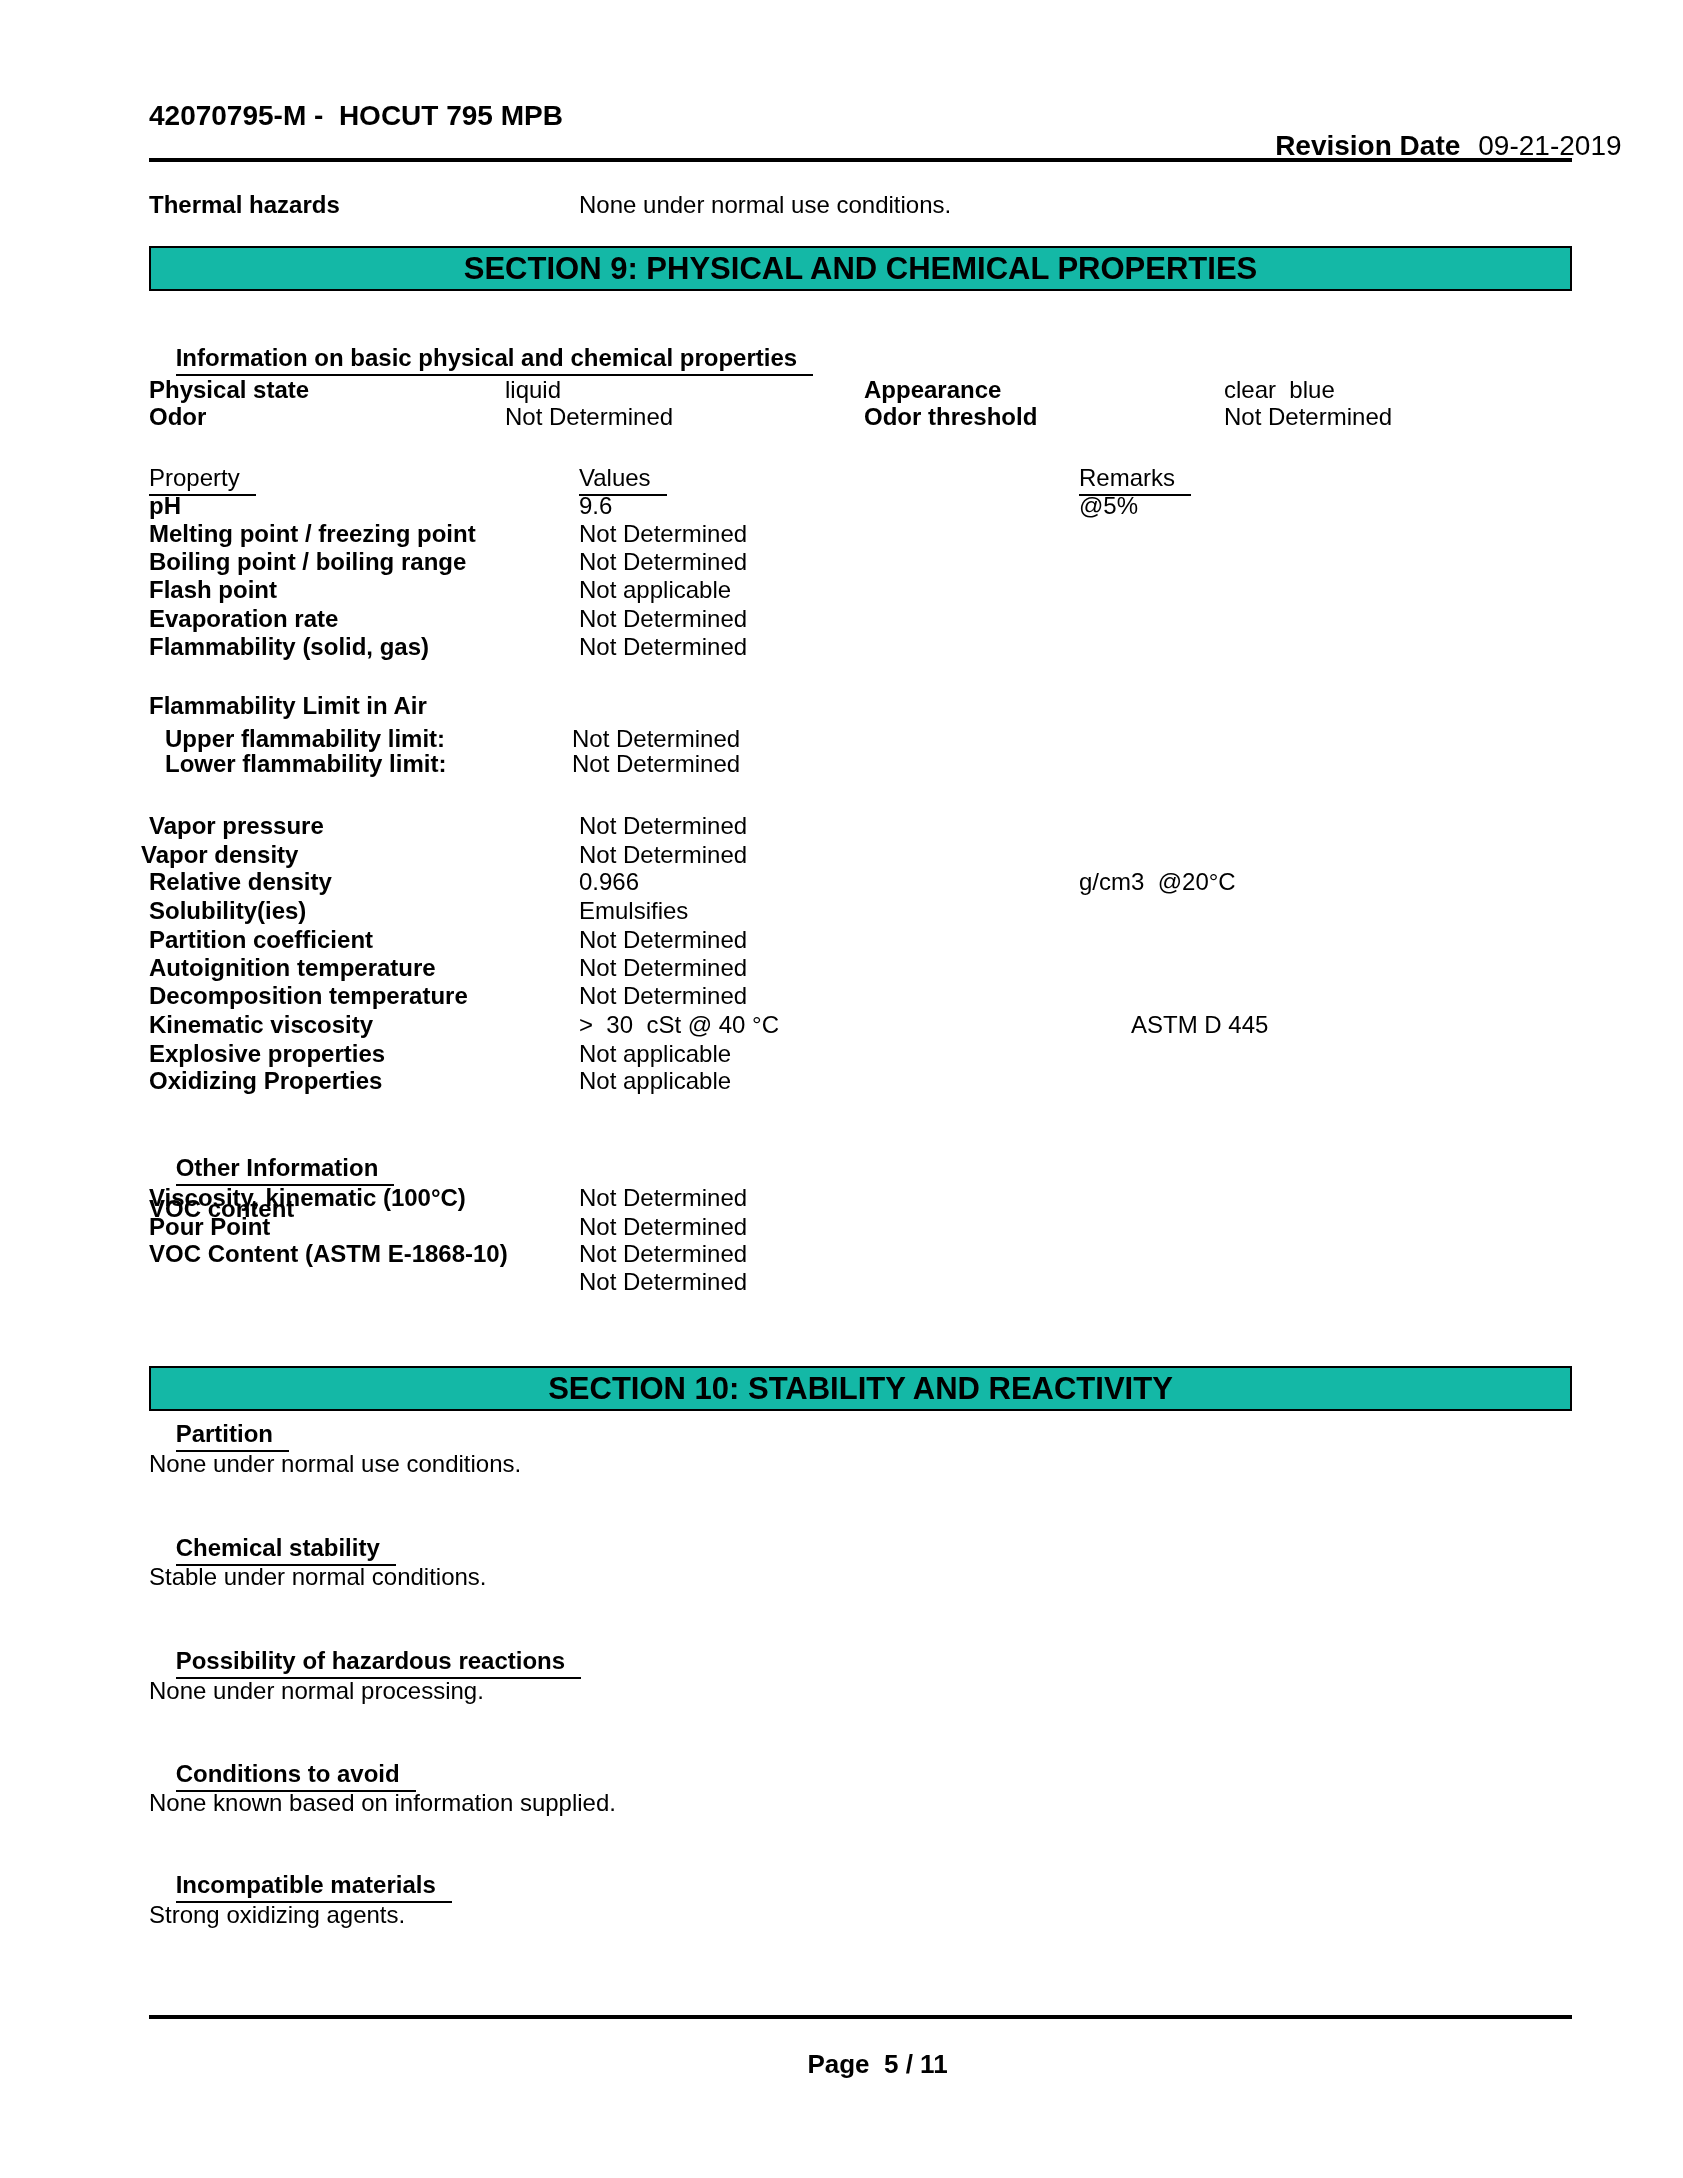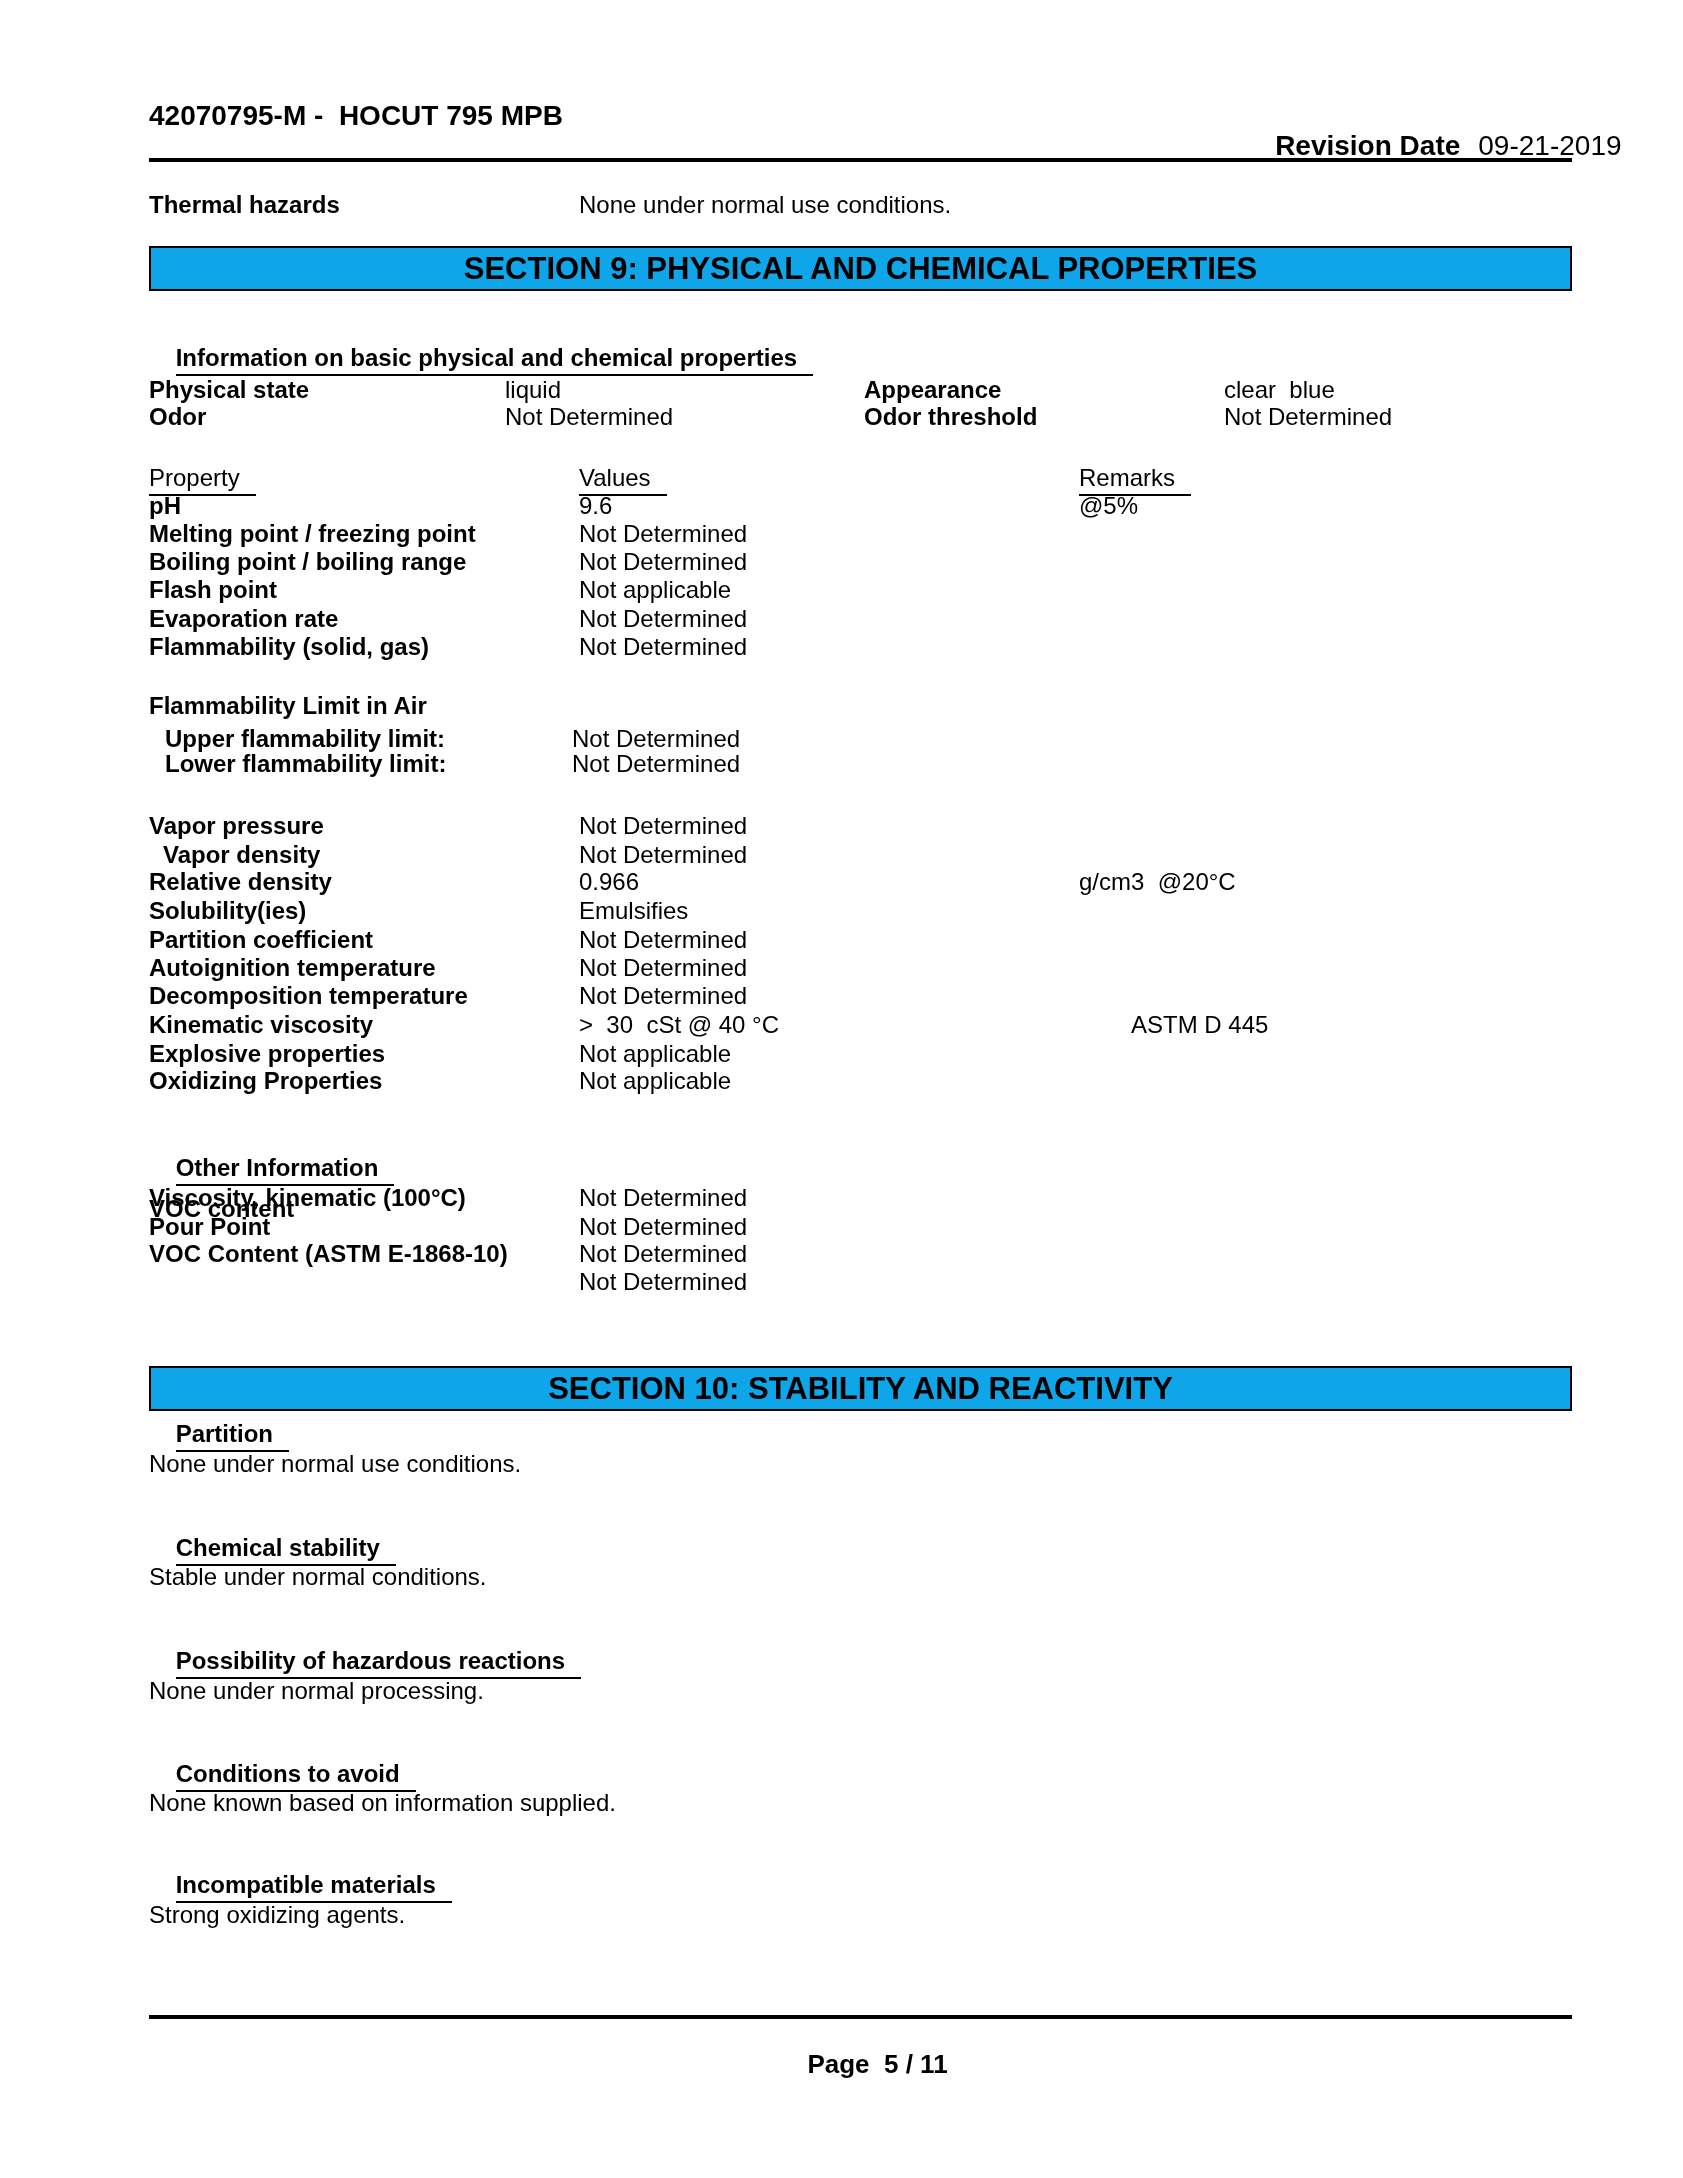--- a/index.html
+++ b/index.html
@@ -7,21 +7,21 @@
     position:relative; width:1683px; height:2178px; background:#ffffff;
     font-family:"Liberation Sans","DejaVu Sans",sans-serif; color:#000;
     font-size:24px; overflow:hidden;
   }
   .t { position:absolute; white-space:pre; line-height:26px; }
   .b { font-weight:bold; }
   .u { border-bottom:2px solid #000; padding-right:16px; padding-bottom:3px; }
   .hr { position:absolute; left:149px; width:1423px; height:4px; background:#000; }
   .bar {
     position:absolute; left:149px; width:1419px; height:41px;
-    background:#0ea5e9; border:2px solid #000;
+    background:#14b8a6; border:2px solid #000;
     text-align:center; font-weight:bold; font-size:31px; line-height:41px;
     white-space:pre;
   }
   .hdr { font-size:28px; line-height:30px; }
   .footer { left:0; width:1683px; text-align:center; font-size:26px; }
 </style>
 </head>
 <body>
 
 <div id="page">
@@ -76,21 +76,21 @@
 
   <div class="t b" style="left:149px; top:693px;">Flammability Limit in Air</div>
   <div class="t b" style="left:165px; top:726px;">Upper flammability limit:</div>
   <div class="t" style="left:572px; top:726px;">Not Determined</div>
   <div class="t b" style="left:165px; top:751px;">Lower flammability limit:</div>
   <div class="t" style="left:572px; top:751px;">Not Determined</div>
 
   <div class="t b" style="left:149px; top:813px;">Vapor pressure</div>
   <div class="t" style="left:579px; top:813px;">Not Determined</div>
 
-  <div class="t b" style="left:163px; top:842px;">Vapor density</div>
+  <div class="t b" style="left:141px; top:842px;">Vapor density</div>
   <div class="t" style="left:579px; top:842px;">Not Determined</div>
 
   <div class="t b" style="left:149px; top:869px;">Relative density</div>
   <div class="t" style="left:579px; top:869px;">0.966</div>
   <div class="t" style="left:1079px; top:869px;">g/cm3  @20°C</div>
 
   <div class="t b" style="left:149px; top:898px;">Solubility(ies)</div>
   <div class="t" style="left:579px; top:898px;">Emulsifies</div>
 
   <div class="t b" style="left:149px; top:927px;">Partition coefficient</div>

